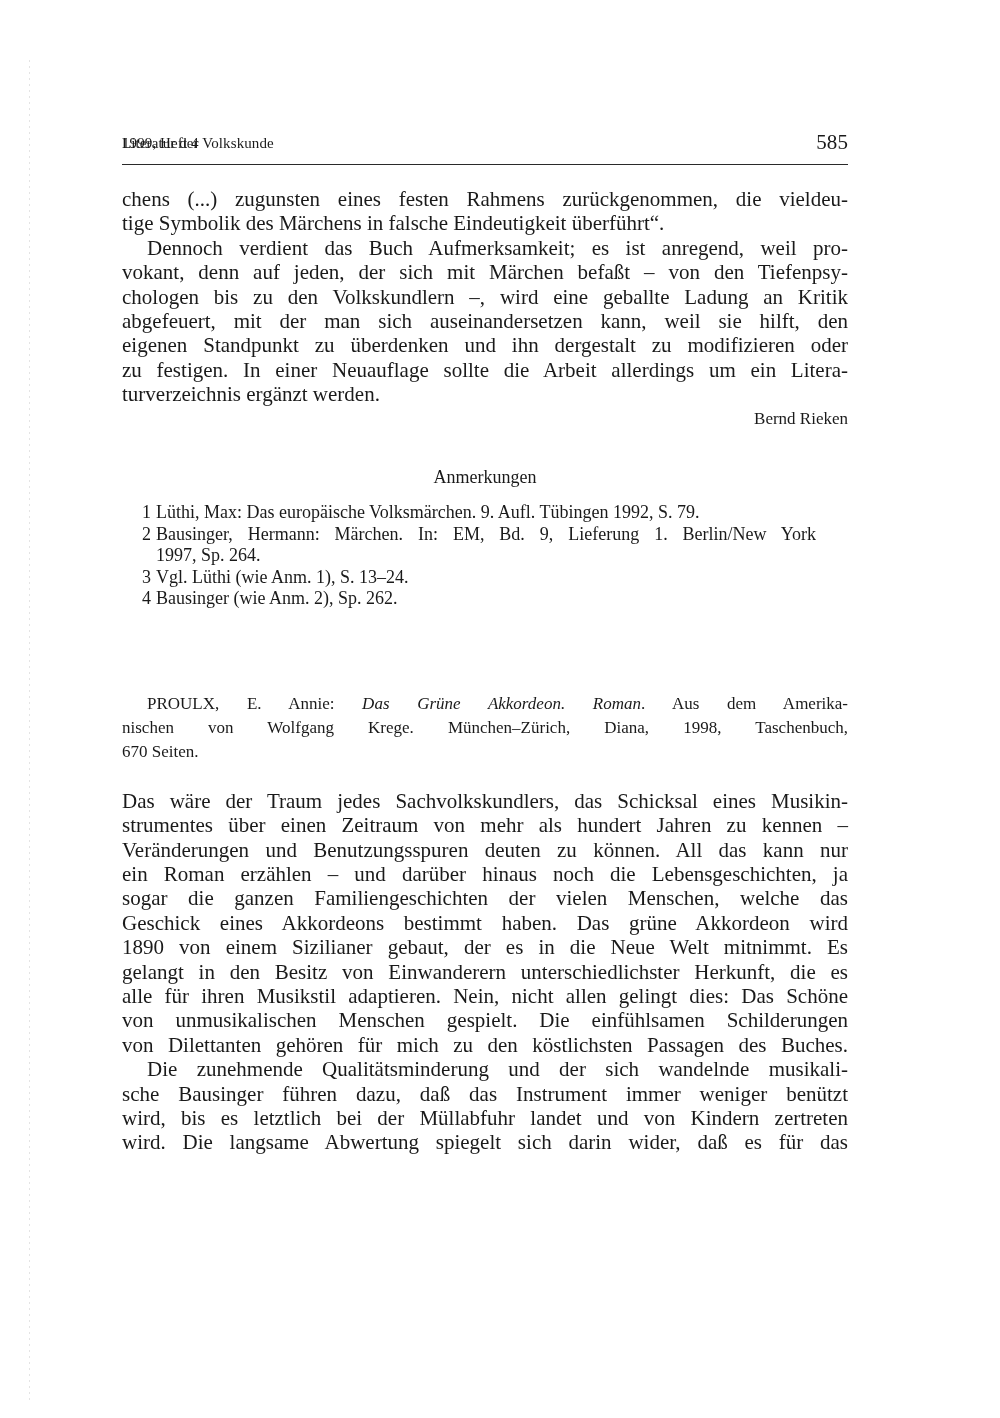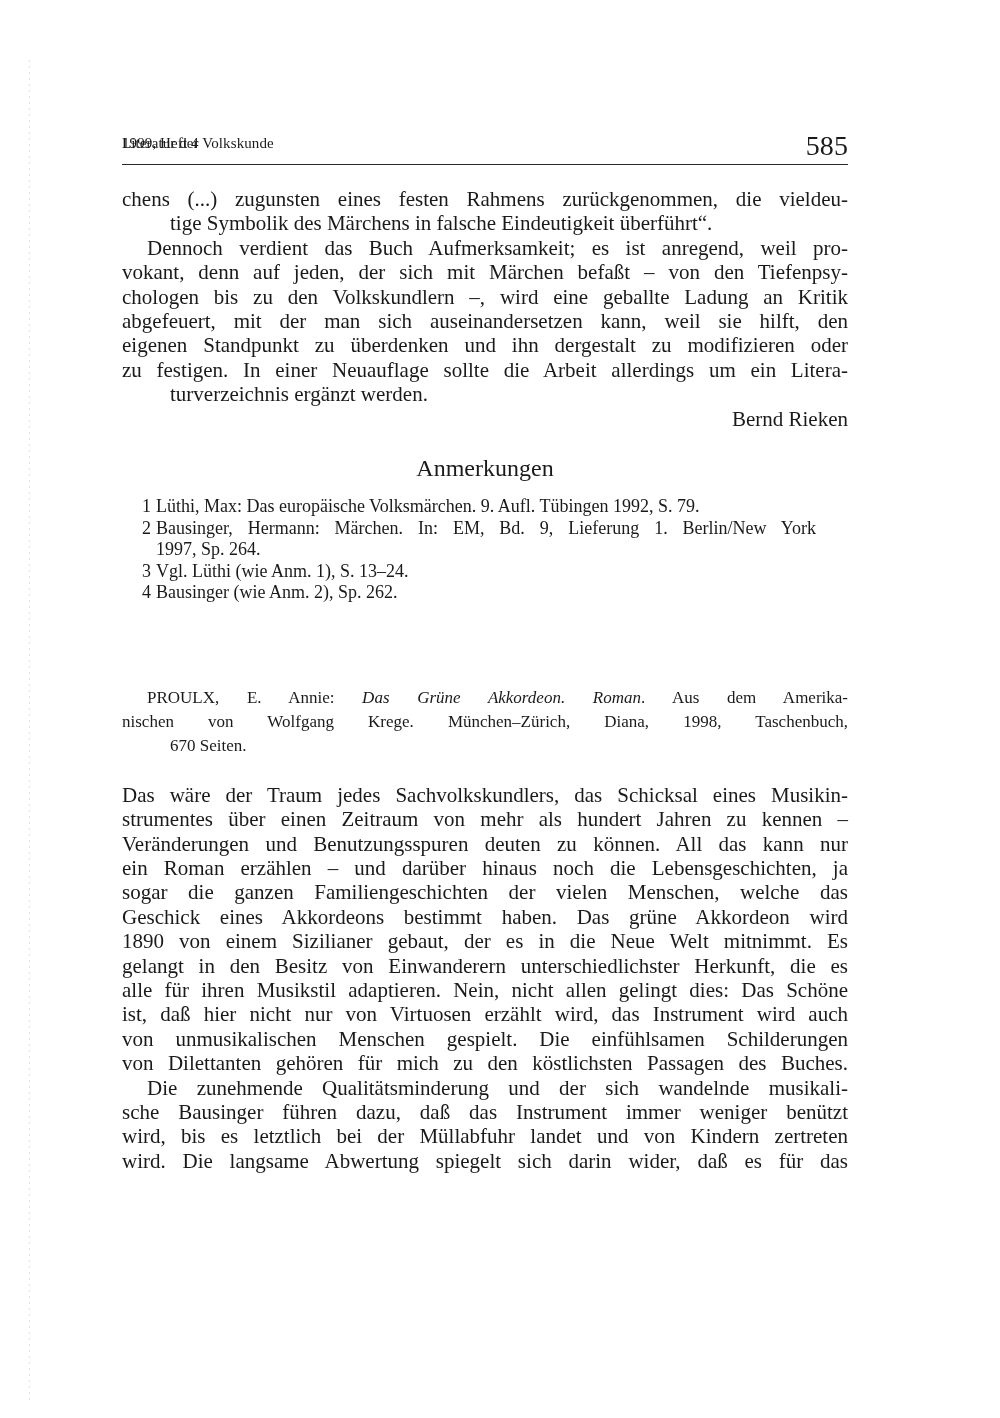--- a/index.html
+++ b/index.html
@@ -44,21 +44,21 @@
     .running-head .rh-center {
       position: absolute;
       left: 0;
       right: 0;
       top: 5px;
     }
     .running-head .rh-right {
       position: absolute;
       right: 0;
       top: 0px;
-      font-size: 28px;
+      font-size: 21px;
     }
     .head-rule {
       height: 1px;
       background: #2a2a2a;
       margin-top: 4px;
     }
     .body-text {
       font-size: 21px;
       line-height: 24.4px;
       text-align: justify;
@@ -68,32 +68,31 @@
       margin: 0;
     }
     .line {
       display: block;
       text-align: justify;
       text-align-last: justify;
       white-space: nowrap;
     }
     .line.last {
       text-align-last: left;
-      margin-left: 48px;
     }
     .signature {
       text-align: right;
-      font-size: 21px;
+      font-size: 17px;
       line-height: 24.4px;
       margin-top: 0;
     }
     .notes-heading {
       text-align: center;
-      font-size: 24px;
-      margin-top: 24px;
+      font-size: 18px;
+      margin-top: 36px;
       margin-bottom: 14px;
     }
     .notes {
       font-size: 18px;
       line-height: 21.5px;
       padding-left: 22px;
       width: 672px;
     }
     .note {
       position: relative;
@@ -185,21 +184,20 @@
     <p class="para">
       <span class="line">Das wäre der Traum jedes Sachvolkskundlers, das Schicksal eines Musikin-</span>
       <span class="line">strumentes über einen Zeitraum von mehr als hundert Jahren zu kennen –</span>
       <span class="line">Veränderungen und Benutzungsspuren deuten zu können. All das kann nur</span>
       <span class="line">ein Roman erzählen – und darüber hinaus noch die Lebensgeschichten, ja</span>
       <span class="line">sogar die ganzen Familiengeschichten der vielen Menschen, welche das</span>
       <span class="line">Geschick eines Akkordeons bestimmt haben. Das grüne Akkordeon wird</span>
       <span class="line">1890 von einem Sizilianer gebaut, der es in die Neue Welt mitnimmt. Es</span>
       <span class="line">gelangt in den Besitz von Einwanderern unterschiedlichster Herkunft, die es</span>
       <span class="line">alle für ihren Musikstil adaptieren. Nein, nicht allen gelingt dies: Das Schöne</span>
-      <span class="line">ist, daß hier nicht nur von Virtuosen erzählt wird, das Instrument wird auch</span>
       <span class="line">von unmusikalischen Menschen gespielt. Die einfühlsamen Schilderungen</span>
       <span class="line">von Dilettanten gehören für mich zu den köstlichsten Passagen des Buches.</span>
     </p>
     <p class="para">
       <span class="line" style="padding-left:25px;">Die zunehmende Qualitätsminderung und der sich wandelnde musikali-</span>
       <span class="line">sche Bausinger führen dazu, daß das Instrument immer weniger benützt</span>
       <span class="line">wird, bis es letztlich bei der Müllabfuhr landet und von Kindern zertreten</span>
       <span class="line">wird. Die langsame Abwertung spiegelt sich darin wider, daß es für das</span>
     </p>
   </div>

